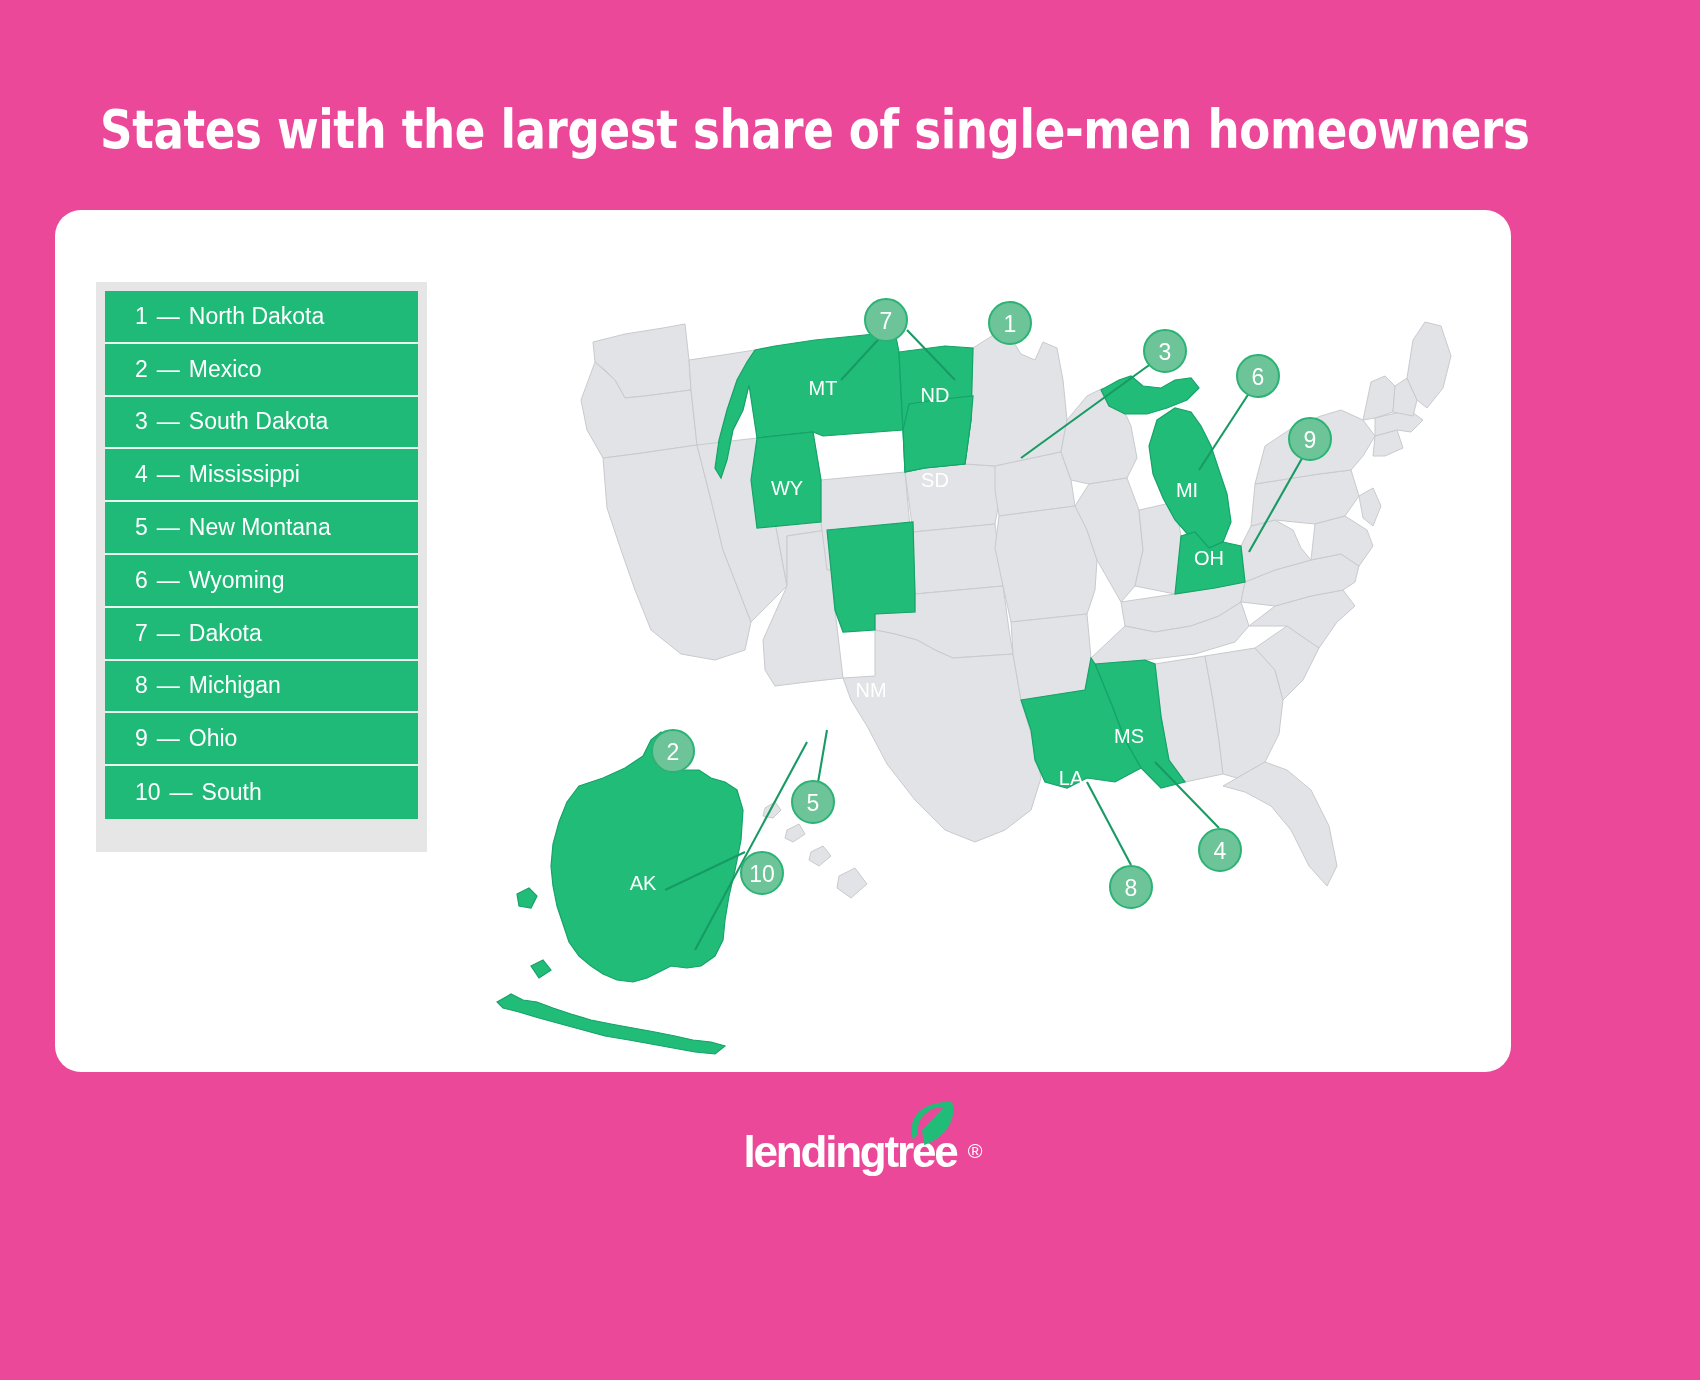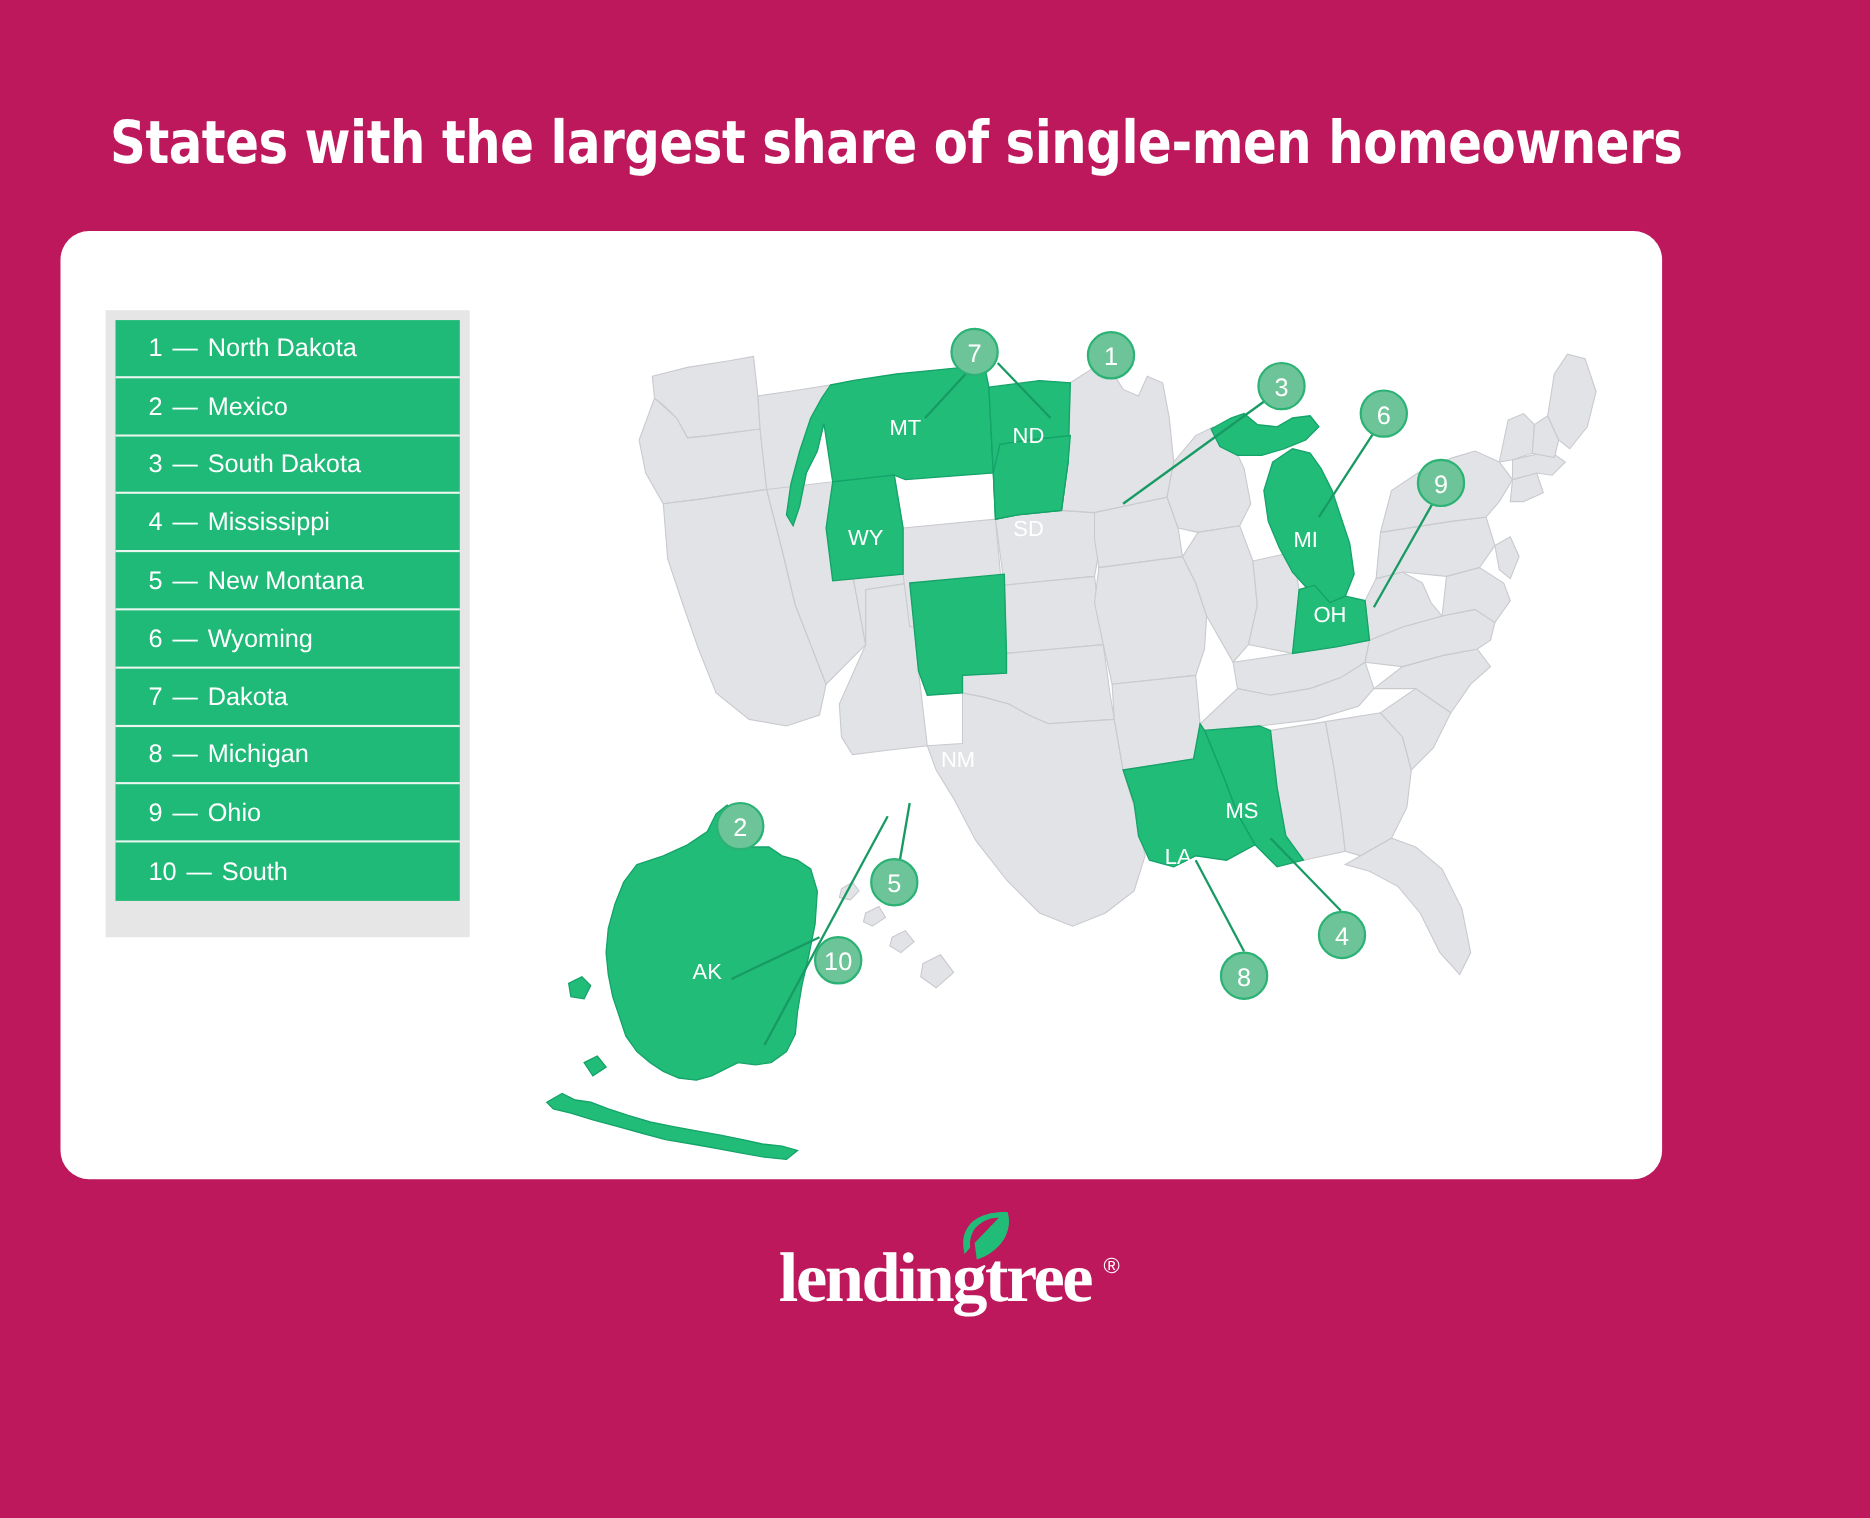--- a/index.html
+++ b/index.html
@@ -10,21 +10,21 @@
   body {
     width: 1700px;
     height: 1380px;
     font-family: "Liberation Sans", sans-serif;
     overflow: hidden;
     position: relative;
   }
   #page {
     position: absolute;
     inset: 0;
-    background: #be185d;
+    background: #ec4899;
   }
   
   #title {
     position: absolute;
     left: 100px;
     top: 62px;
     width: 1500px;
     color: #ffffff;
     font-family: "Liberation Sans Narrow", "DejaVu Sans Condensed", "Liberation Sans", sans-serif;
     font-size: 54px;
@@ -104,22 +104,22 @@
     top: 1130px;
     width: 1700px;
     text-align: center;
   }
   #logo-inner {
     display: inline-block;
     position: relative;
   }
   #logo-text {
     color: #ffffff;
-    font-family: Liberation Serif, serif;
-    font-size: 64px;
+    font-family: Liberation Sans, sans-serif;
+    font-size: 44px;
     font-weight: bold;
     letter-spacing: -2.2px;
     line-height: 1;
   }
   #logo-leaf {
     position: absolute;
     left: 164px;
     top: -30px;
     width: 46px;
     height: 50px;

